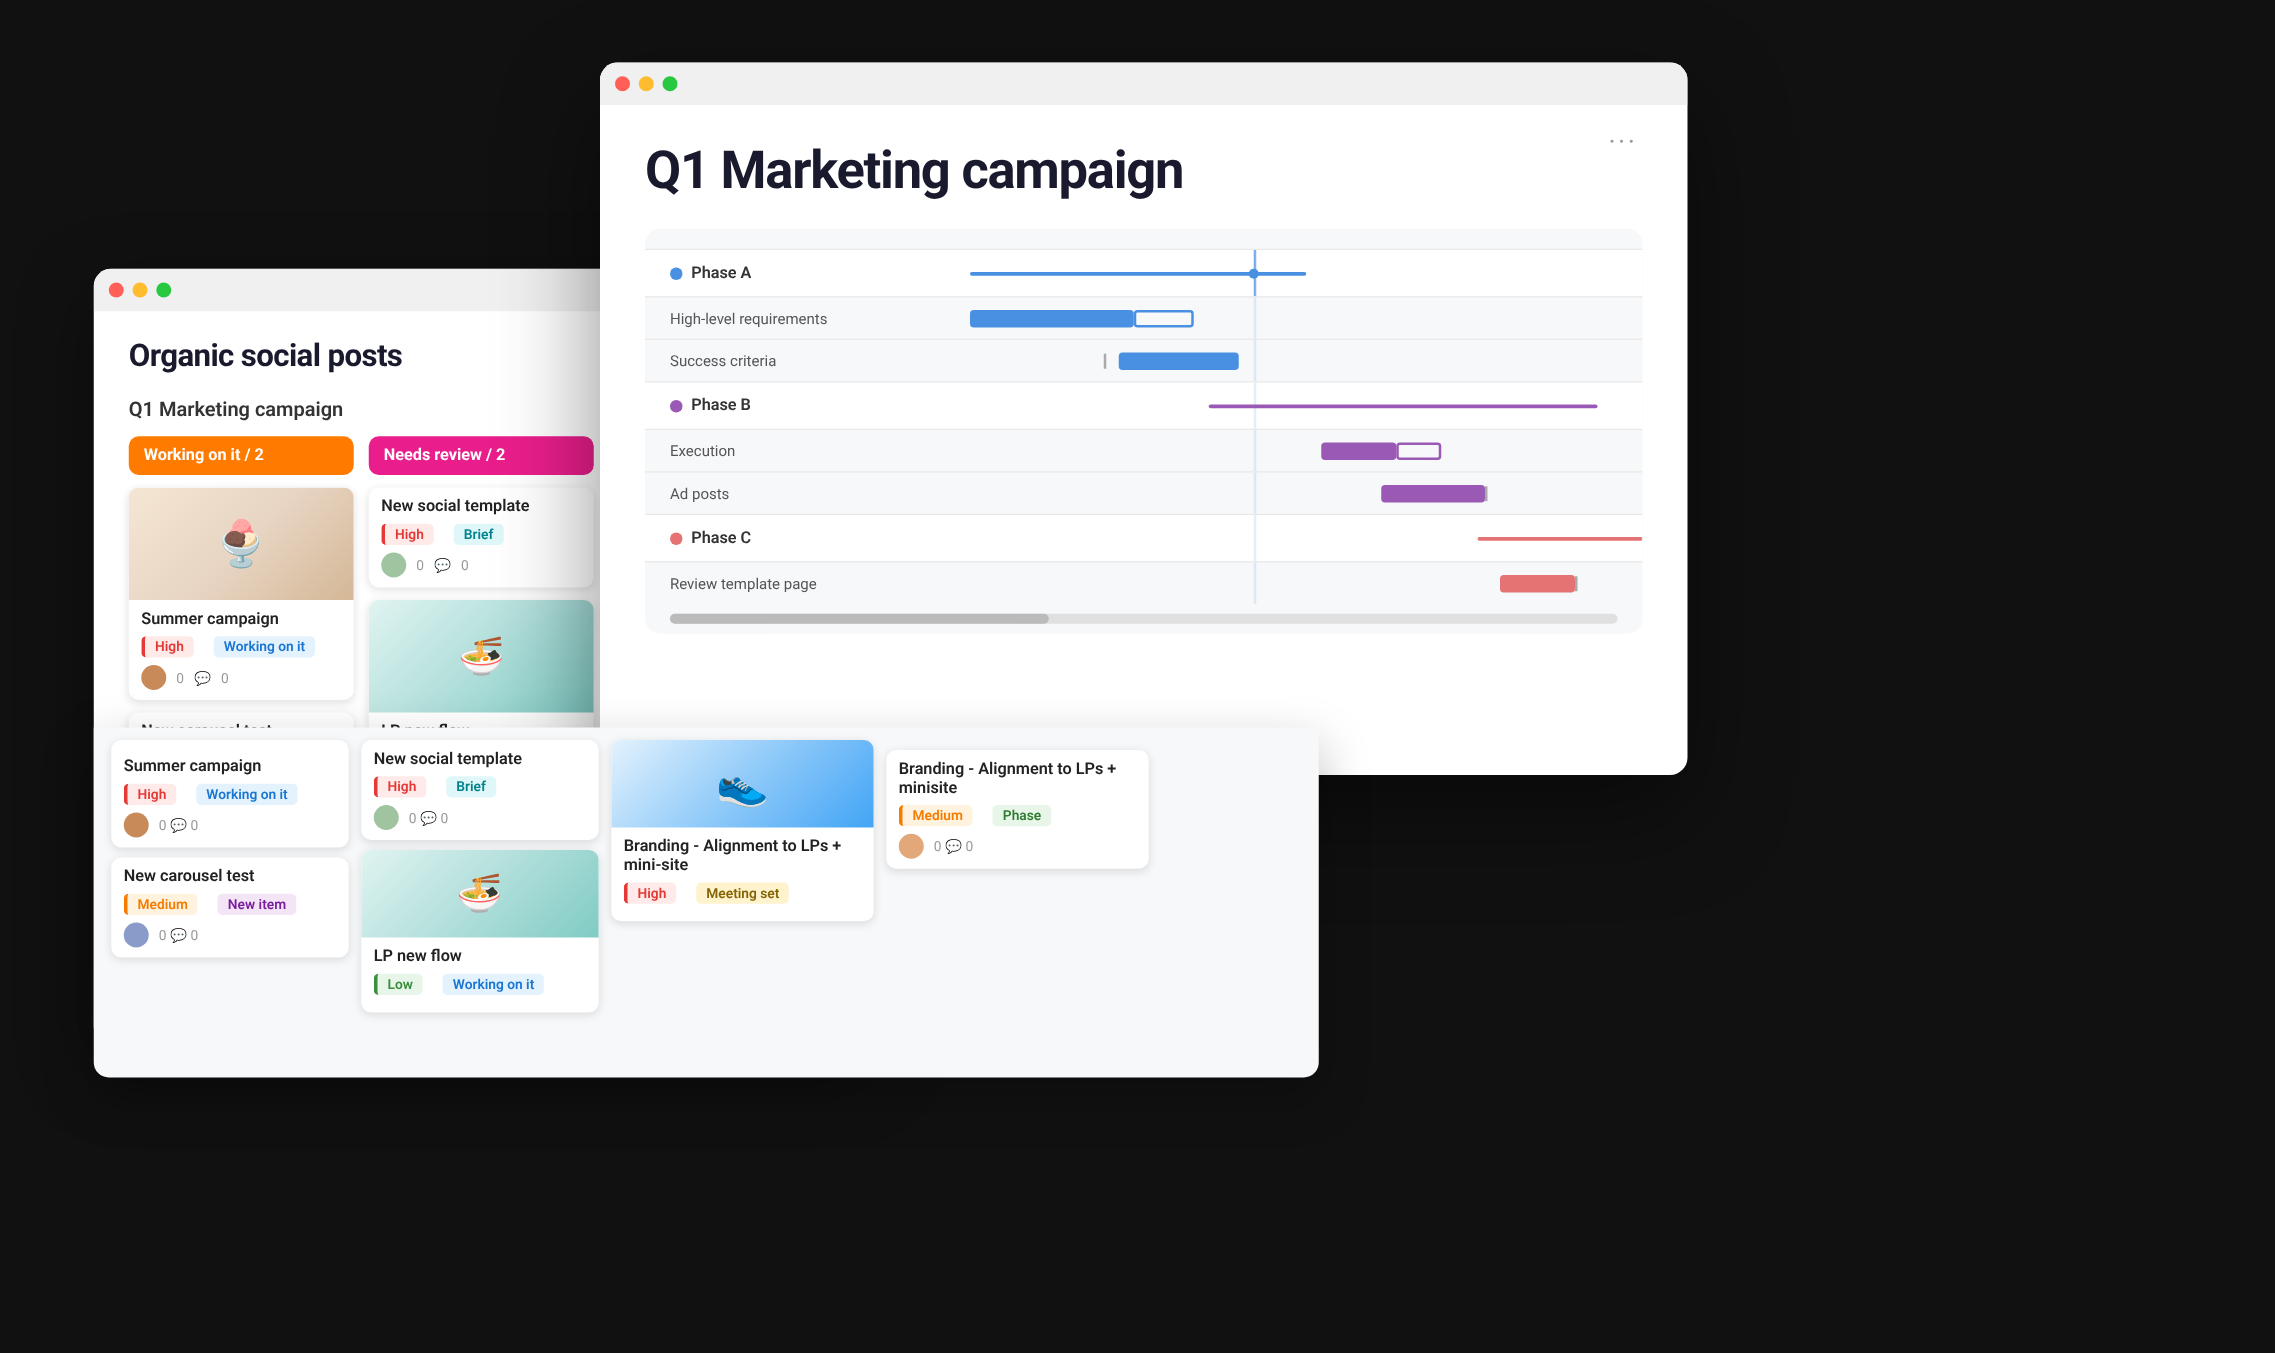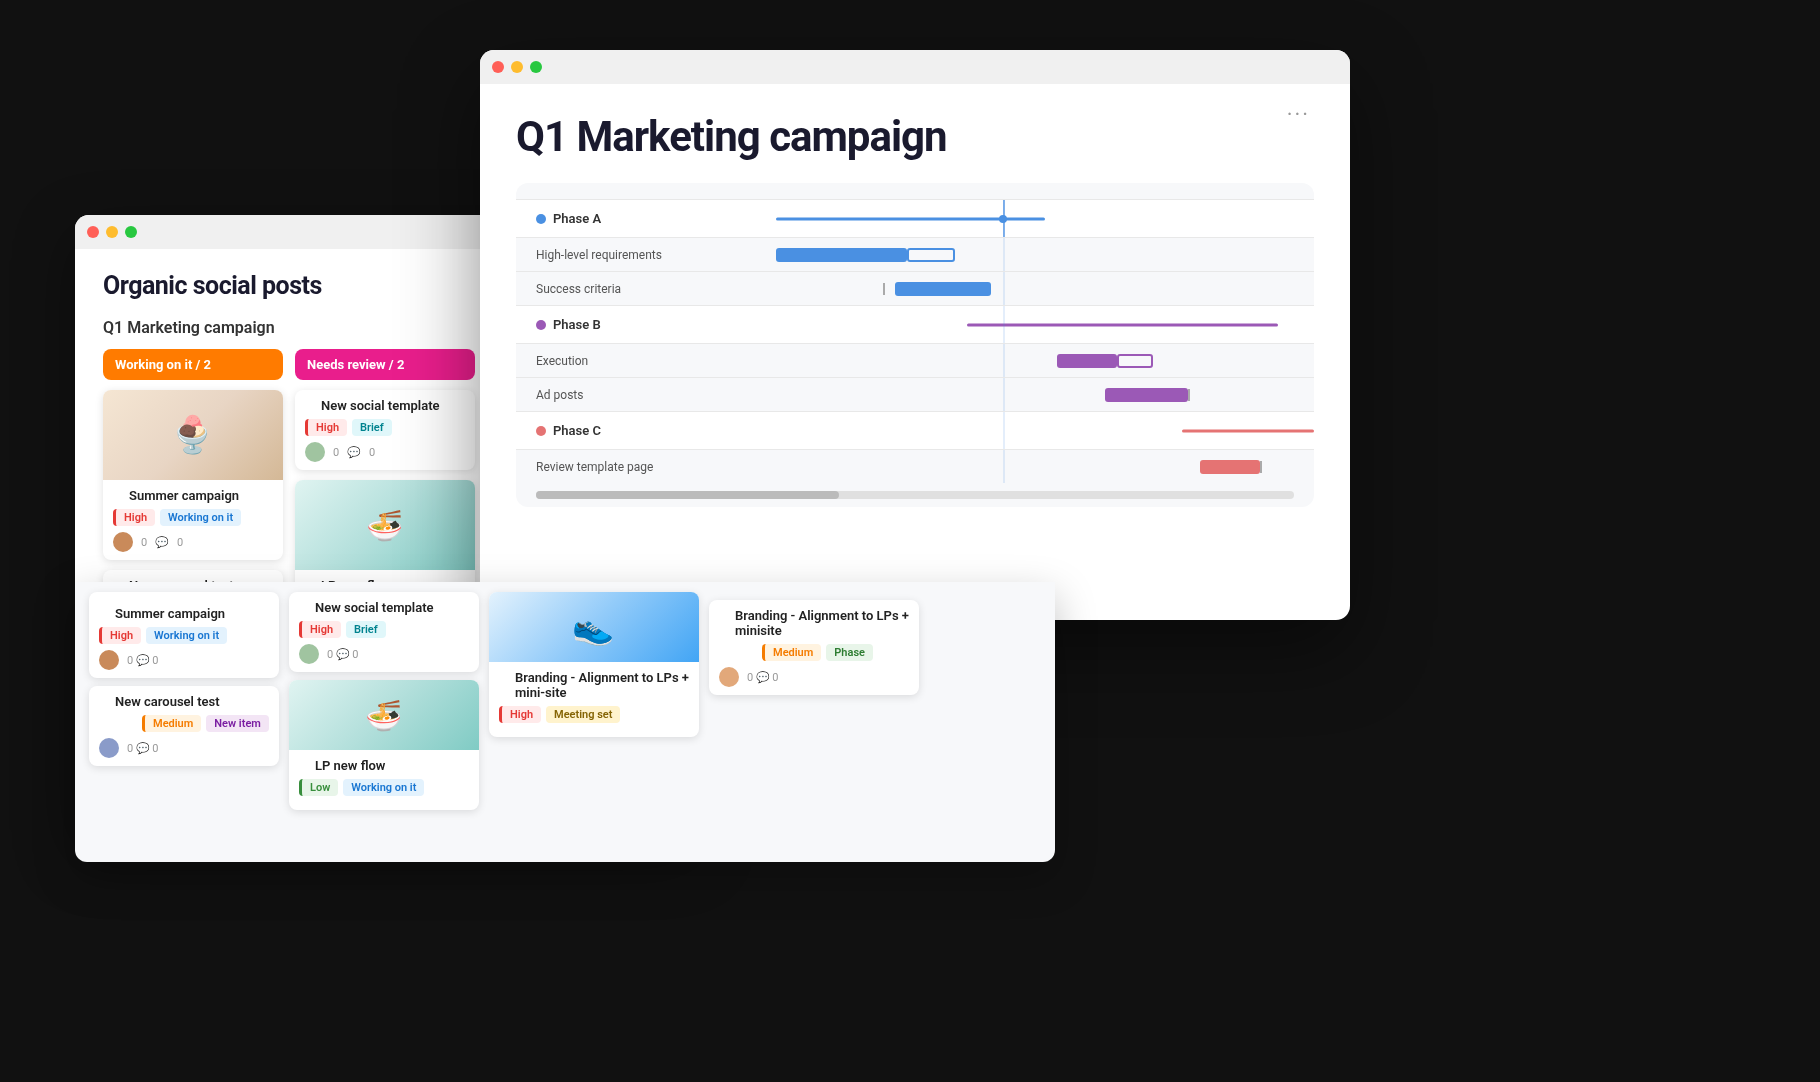--- a/index.html
+++ b/index.html
@@ -90,36 +90,35 @@
       justify-content: center;
     }
     .card-body {
       padding: 8px 10px;
     }
     .card-title {
       font-size: 13px;
       font-weight: 600;
       color: #222;
       margin-bottom: 6px;
-      margin-left: 16px;
     }
     .card-tags {
       display: flex;
-      gap: 5px;
+      gap: 16px;
       flex-wrap: wrap;
       margin-bottom: 6px;
     }
     .tag {
       border-radius: 4px;
       padding: 2px 8px;
       font-size: 11px;
       font-weight: 600;
     }
     .tag-high { background: #ffeaea; color: #e53935; border-left: 3px solid #e53935; }
-    .tag-medium { background: #fff3e0; color: #f57c00; border-left: 3px solid #f57c00; margin-left: 43px; }
+    .tag-medium { background: #fff3e0; color: #f57c00; border-left: 3px solid #f57c00; }
     .tag-low { background: #e8f5e9; color: #388e3c; border-left: 3px solid #388e3c; }
     .tag-working { background: #e3f2fd; color: #1976d2; }
     .tag-new { background: #f3e5f5; color: #7b1fa2; }
     .tag-brief { background: #e0f7fa; color: #00838f; }
     .card-meta {
       display: flex;
       align-items: center;
       gap: 8px;
       font-size: 11px;
       color: #999;

